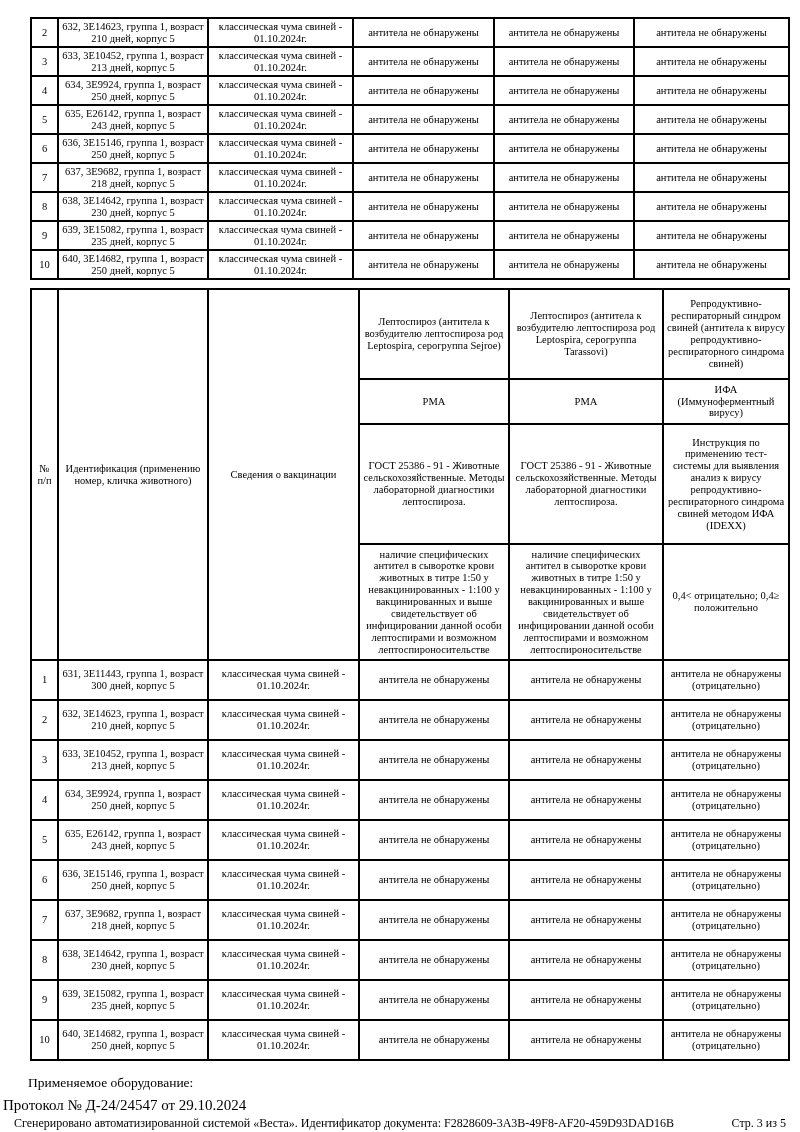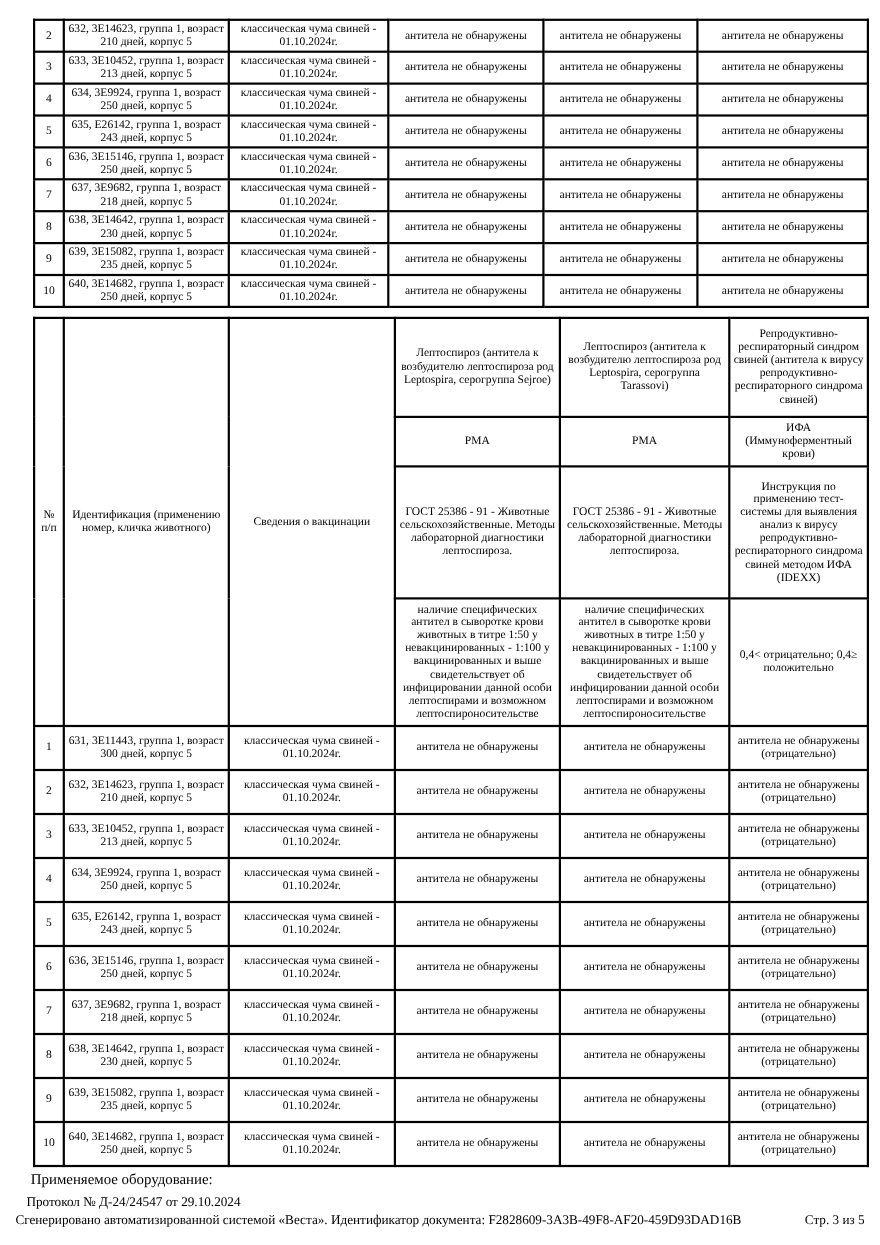--- a/index.html
+++ b/index.html
@@ -39,27 +39,27 @@
   .t1 { margin-top: 17px; }
   .t1 tr { height: 29px; }
   .t2 { margin-top: 8px; }
   .t2 thead th { font-weight: normal; }
   .t2 tr.hr1 { height: 90px; }
   .t2 tr.hr2 { height: 45px; }
   .t2 tr.hr3 { height: 120px; }
   .t2 tr.hr4 { height: 116px; }
   .t2 tbody tr { height: 40px; }
   .footer-equipment {
-    margin: 3px 0 0 28px;
+    margin: 14px 0 0 28px;
     font-size: 13.5px;
     line-height: 1.2;
   }
   .footer-meta {
-    margin: 5px 14px 0 24px;
-    font-size: 12px;
+    margin: 5px 14px 0 3px;
+    font-size: 15px;
     line-height: 1.2;
   }
   .footer-generated-row {
     display: flex;
     justify-content: space-between;
     align-items: baseline;
     margin: 2px 14px 0 14px;
     font-size: 12px;
     line-height: 1.2;
   }
@@ -168,21 +168,21 @@
         <th rowspan="4">№ п/п</th>
         <th rowspan="4">Идентификация (применению номер, кличка животного)</th>
         <th rowspan="4">Сведения о вакцинации</th>
         <th>Лептоспироз (антитела к возбудителю лептоспироза род Leptospira, серогруппа Sejroe)</th>
         <th>Лептоспироз (антитела к возбудителю лептоспироза род Leptospira, серогруппа Tarassovi)</th>
         <th>Репродуктивно-респираторный синдром свиней (антитела к вирусу репродуктивно-респираторного синдрома свиней)</th>
       </tr>
       <tr class="hr2">
         <th>РМА</th>
         <th>РМА</th>
-        <th>ИФА (Иммуноферментный крови)</th>
+        <th>ИФА (Иммуноферментный вирусу)</th>
       </tr>
       <tr class="hr3">
         <th>ГОСТ 25386 - 91 - Животные сельскохозяйственные. Методы лабораторной диагностики лептоспироза.</th>
         <th>ГОСТ 25386 - 91 - Животные сельскохозяйственные. Методы лабораторной диагностики лептоспироза.</th>
         <th>Инструкция по применению тест-системы для выявления анализ к вирусу репродуктивно-респираторного синдрома свиней методом ИФА (IDEXX)</th>
       </tr>
       <tr class="hr4">
         <th>наличие специфических антител в сыворотке крови животных в титре 1:50 у невакцинированных - 1:100 у вакцинированных и выше свидетельствует об инфицировании данной особи лептоспирами и возможном лептоспироносительстве</th>
         <th>наличие специфических антител в сыворотке крови животных в титре 1:50 у невакцинированных - 1:100 у вакцинированных и выше свидетельствует об инфицировании данной особи лептоспирами и возможном лептоспироносительстве</th>
         <th>0,4&lt; отрицательно; 0,4≥ положительно</th>

